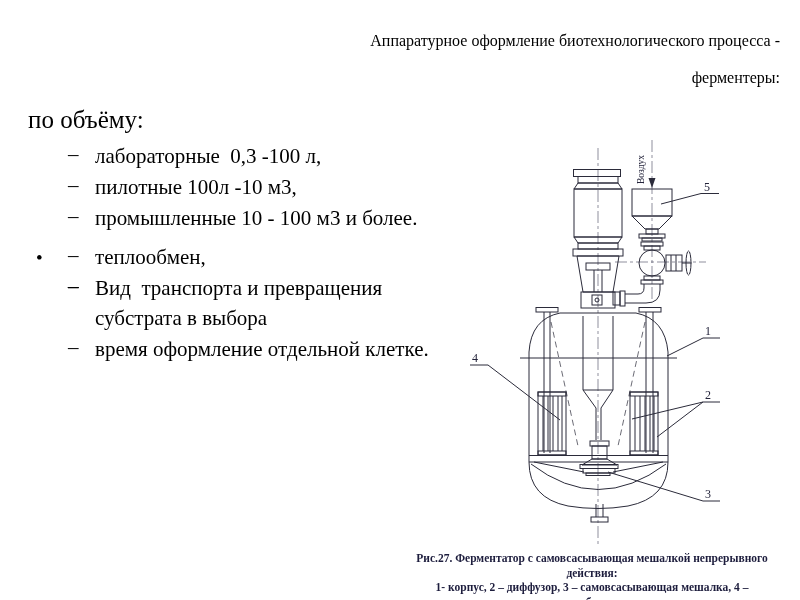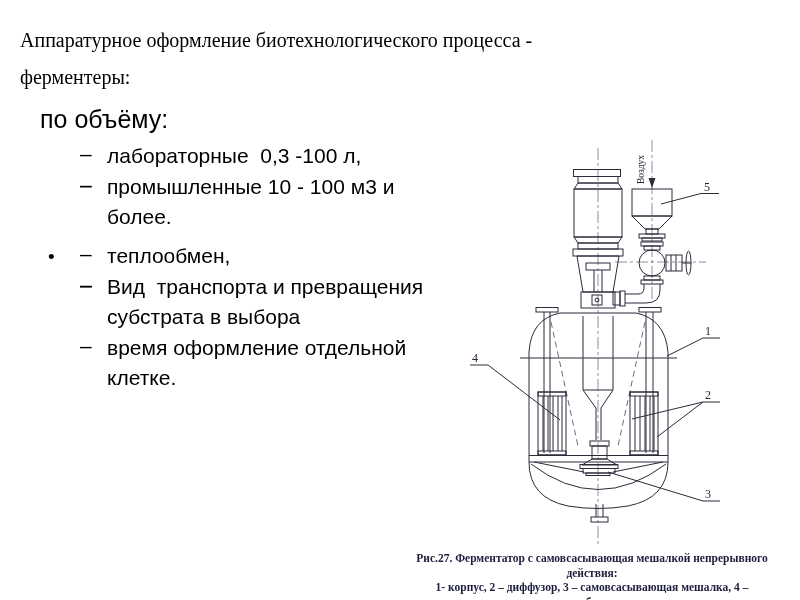--- a/index.html
+++ b/index.html
@@ -1,21 +1,21 @@
 <!DOCTYPE html>
 <html><head>
 <meta charset="utf-8">
 <style>
   html,body{margin:0;padding:0;}
   body{width:800px;height:600px;background:#ffffff;position:relative;overflow:hidden;
        font-family:"Liberation Sans",sans-serif;color:#000;}
   .slide{position:absolute;inset:0;}
-  .title{position:absolute;left:20px;top:22px;width:760px;text-align:left;
-         font-family:"Liberation Serif",serif;font-size:20px;line-height:37px;color:#000;}
-  .list{position:absolute;left:40px;top:104px;width:424px;}
+  .title{position:absolute;left:20px;top:22px;width:760px;text-align:right;
+         font-family:"Liberation Serif",serif;font-size:16px;line-height:37px;color:#000;}
+  .list{position:absolute;left:28px;top:104px;width:424px;font-family:Liberation Serif, serif;}
   .txt{white-space:pre-wrap;}
   .l1{font-size:25px;line-height:31px;margin:0 0 6px 0;position:relative;}
   .l1.dot{padding-left:34px;margin-top:9px;}
   .l1 .bullet{position:absolute;left:8px;top:0px;font-size:19px;}
   .l2{font-size:21px;line-height:30px;padding-left:67px;position:relative;margin:0 0 1px 0;}
   .l2 .dash{position:absolute;left:40px;top:-2px;font-size:21px;}
   .caption{position:absolute;left:393px;top:551px;width:398px;text-align:center;
            font-family:"Liberation Serif",serif;font-weight:bold;font-size:11.5px;
            line-height:14.5px;color:#1d1d3d;}
   svg text{font-family:"Liberation Serif",serif;fill:#23233a;}
@@ -34,20 +34,21 @@
   <div class="list">
     <div class="l1">
       <span class="txt">по объёму:</span>
     </div>
     <div class="l2">
       <span class="dash">–</span>
       <span class="txt">лабораторные  0,3 -100 л,</span>
     </div>
     <div class="l2">
       <span class="dash">–</span>
+      <span class="txt">пилотные 100л -10 м3,</span>
     </div>
     <div class="l2">
       <span class="dash">–</span>
       <span class="txt">промышленные 10 - 100 м3 и более.</span>
     </div>
     <div class="l1 dot">
       <span class="bullet">•</span>
     </div>
     <div class="l2">
       <span class="dash">–</span>

